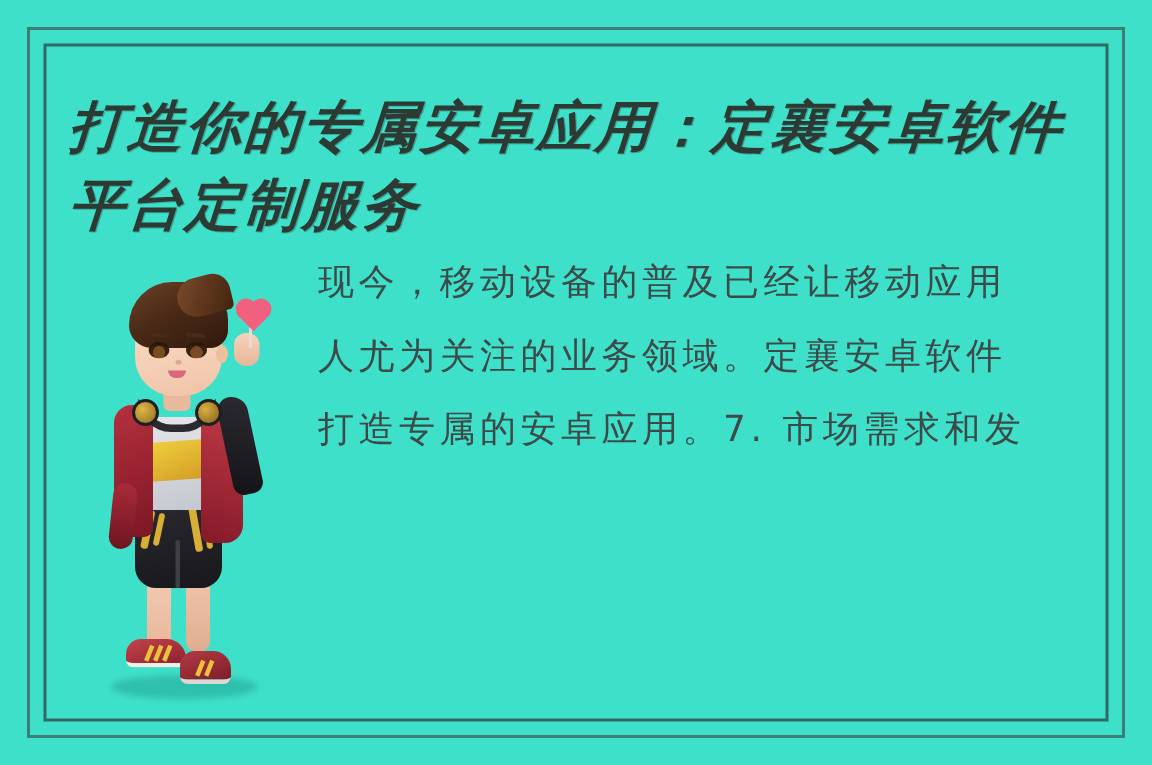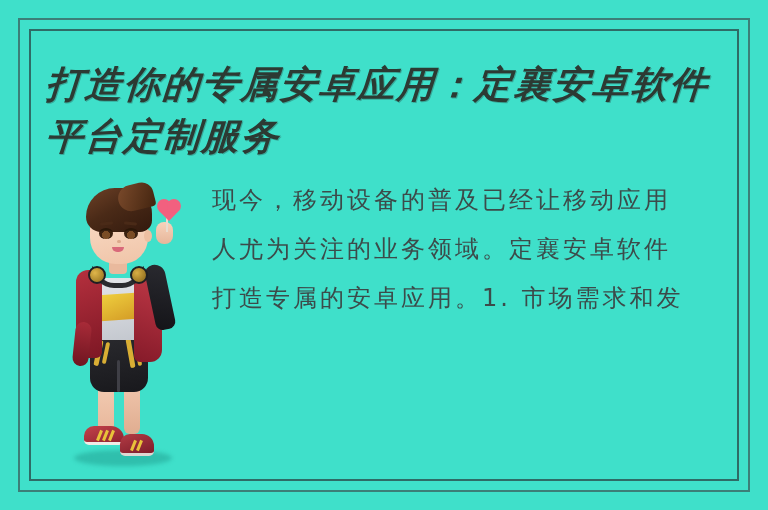--- a/index.html
+++ b/index.html
@@ -274,21 +274,21 @@
   }
   .ch-ear {
     left: 82px; top: 48px; width: 8px; height: 12px;
     background: #edbfa1; border-radius: 50%;
   }
 
   
   .body-block {
     position: absolute;
     left: 212px;
-    top: 176px;
+    top: 164px;
     width: 516px;
   }
   .body-line {
     font-family: "DejaVu Sans", "Liberation Sans", sans-serif;
     font-size: 24px;
     line-height: 49px;
     letter-spacing: 3px;
     color: #3c4b4a;
     white-space: nowrap;
   }
@@ -354,16 +354,16 @@
     <div class="ch ch-brow-r"></div>
     <div class="ch ch-eye-l"></div>
     <div class="ch ch-eye-r"></div>
     <div class="ch ch-nose"></div>
     <div class="ch ch-mouth"></div>
   </div>
 
   <div class="body-block">
     <div class="body-line">现今，移动设备的普及已经让移动应用</div>
     <div class="body-line">人尤为关注的业务领域。定襄安卓软件</div>
-    <div class="body-line">打造专属的安卓应用。1. 市场需求和发</div>
+    <div class="body-line">打造专属的安卓应用。7. 市场需求和发</div>
   </div>
 
 </div>
 
 </body></html>

